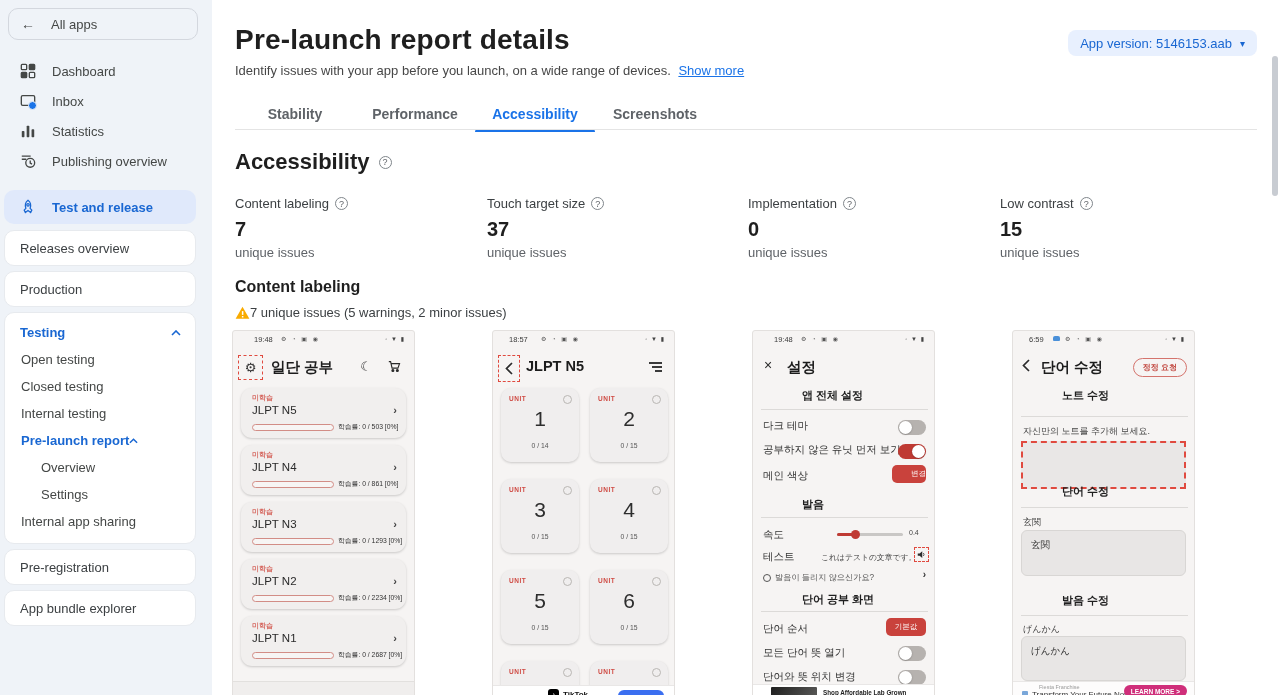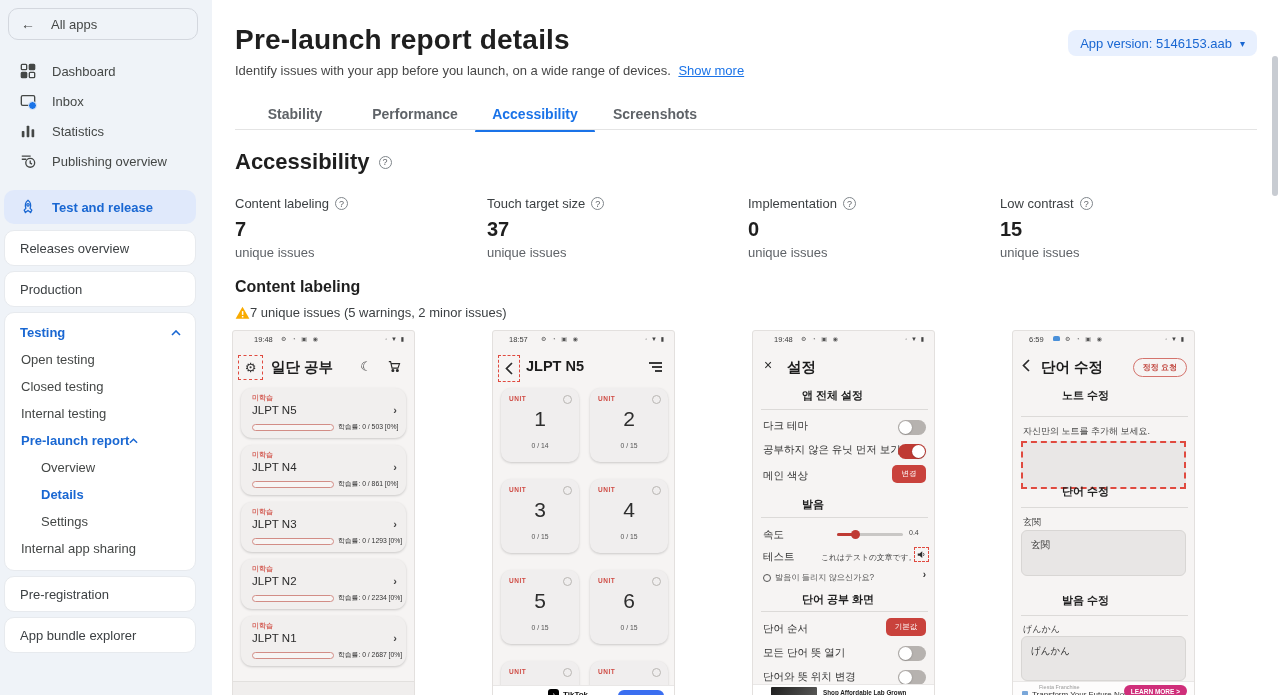--- a/index.html
+++ b/index.html
@@ -188,23 +188,20 @@
         <span>Pre-launch report</span>
         <span>
             <svg width="9" height="6" viewBox="0 0 10 6" fill="none" stroke="#1967d2" stroke-width="1.6">
               <path d="M1 5 5 1 9 5"></path>
             </svg>
           </span>
       </div>
       <div class="trow i2">
           <span>Overview</span>
         </div>
-      <div class="trow i2 active">
-          <span>Details</span>
-        </div>
       <div class="trow i2">
           <span>Settings</span>
         </div>
       <div class="trow i1">
           <span>Internal app sharing</span>
         </div>
     </div>
 
     <div class="scard simple">
       <span>Pre-registration</span>
@@ -436,21 +433,21 @@
       <span class="tog off" style="top:89px;"></span>
 
       <div class="p3row" style="top:112px;">
         <span>공부하지 않은 유닛 먼저 보기</span>
       </div>
       <span class="tog on" style="top:113px;"></span>
 
       <div class="p3row" style="top:138px;">
         <span>메인 색상</span>
       </div>
-      <div class="redbtn a" style="right:8px;top:134px;width:34px;height:18px;">
+      <div class="redbtn a" style="right:8px;top:134px;width:34px;height:18px;justify-content:flex-end;">
           <span>변경</span>
         </div>
 
       <div class="sec" style="top:166px;">발음</div>
       <div class="divider" style="top:186px;"></div>
 
       <div class="p3row" style="top:197px;">
         <span>속도</span>
       </div>
       <div class="a" style="left:0;top:196px;width:183px;height:14px;">

